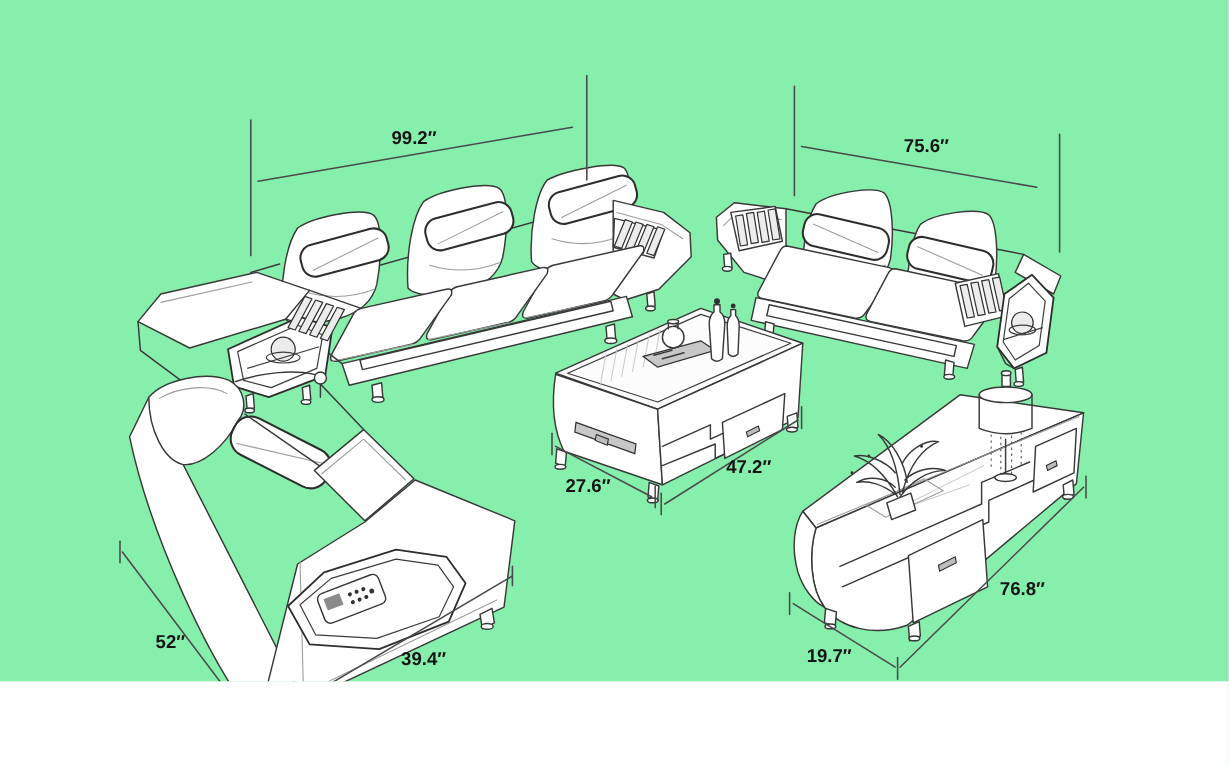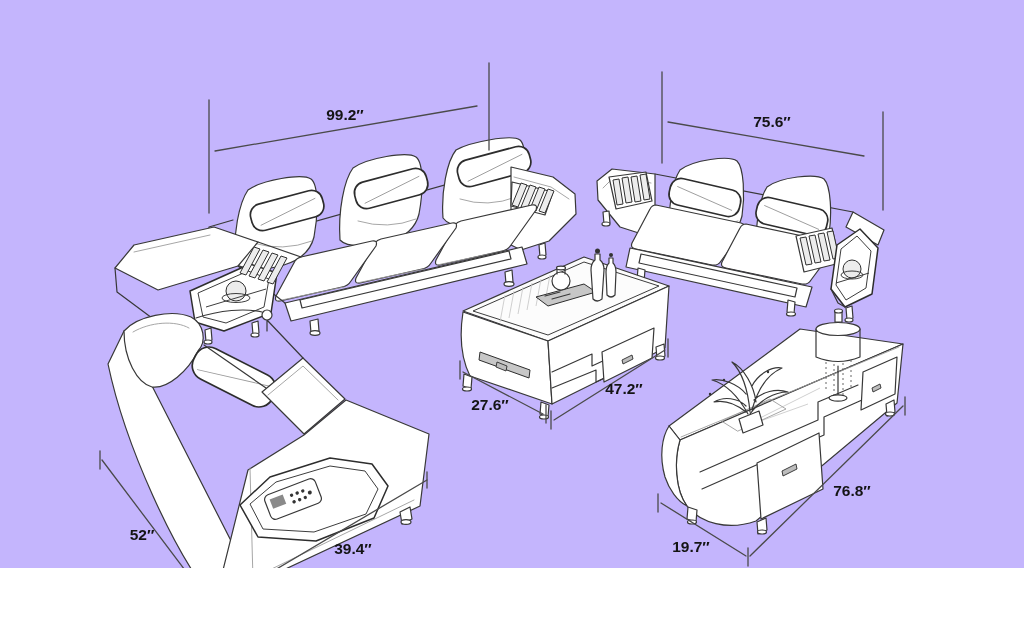--- a/index.html
+++ b/index.html
@@ -1,16 +1,16 @@
 <!DOCTYPE html>
 <html><head>
 <meta charset="utf-8">
 <style>
   html,body{margin:0;padding:0;background:#fff;}
-  #stage{position:relative;width:1024px;height:568px;background:#c4b5fd;overflow:hidden;
+  #stage{position:relative;width:1024px;height:568px;background:#86efac;overflow:hidden;
          font-family:"Liberation Sans",sans-serif;}
   svg{display:block}
   .fw{fill:#ffffff;stroke:#383838;stroke-width:1.2;stroke-linejoin:round;stroke-linecap:round}
   .ln{fill:none;stroke:#383838;stroke-width:1.2;stroke-linejoin:round;stroke-linecap:round}
   .lt{fill:none;stroke:#9c9c9c;stroke-width:.9;stroke-linejoin:round;stroke-linecap:round}
   .vlt{fill:none;stroke:#c4c4c4;stroke-width:.8}
   .sh{fill:#ececec;stroke:#303030;stroke-width:1;stroke-linejoin:round}
   .pill{fill:#ffffff;stroke:#2d2d2d;stroke-width:1.7}
   .hx{fill:#ffffff;stroke:#2d2d2d;stroke-width:1.5;stroke-linejoin:round}
   .hxi{fill:none;stroke:#3d3d3d;stroke-width:1;stroke-linejoin:round}

